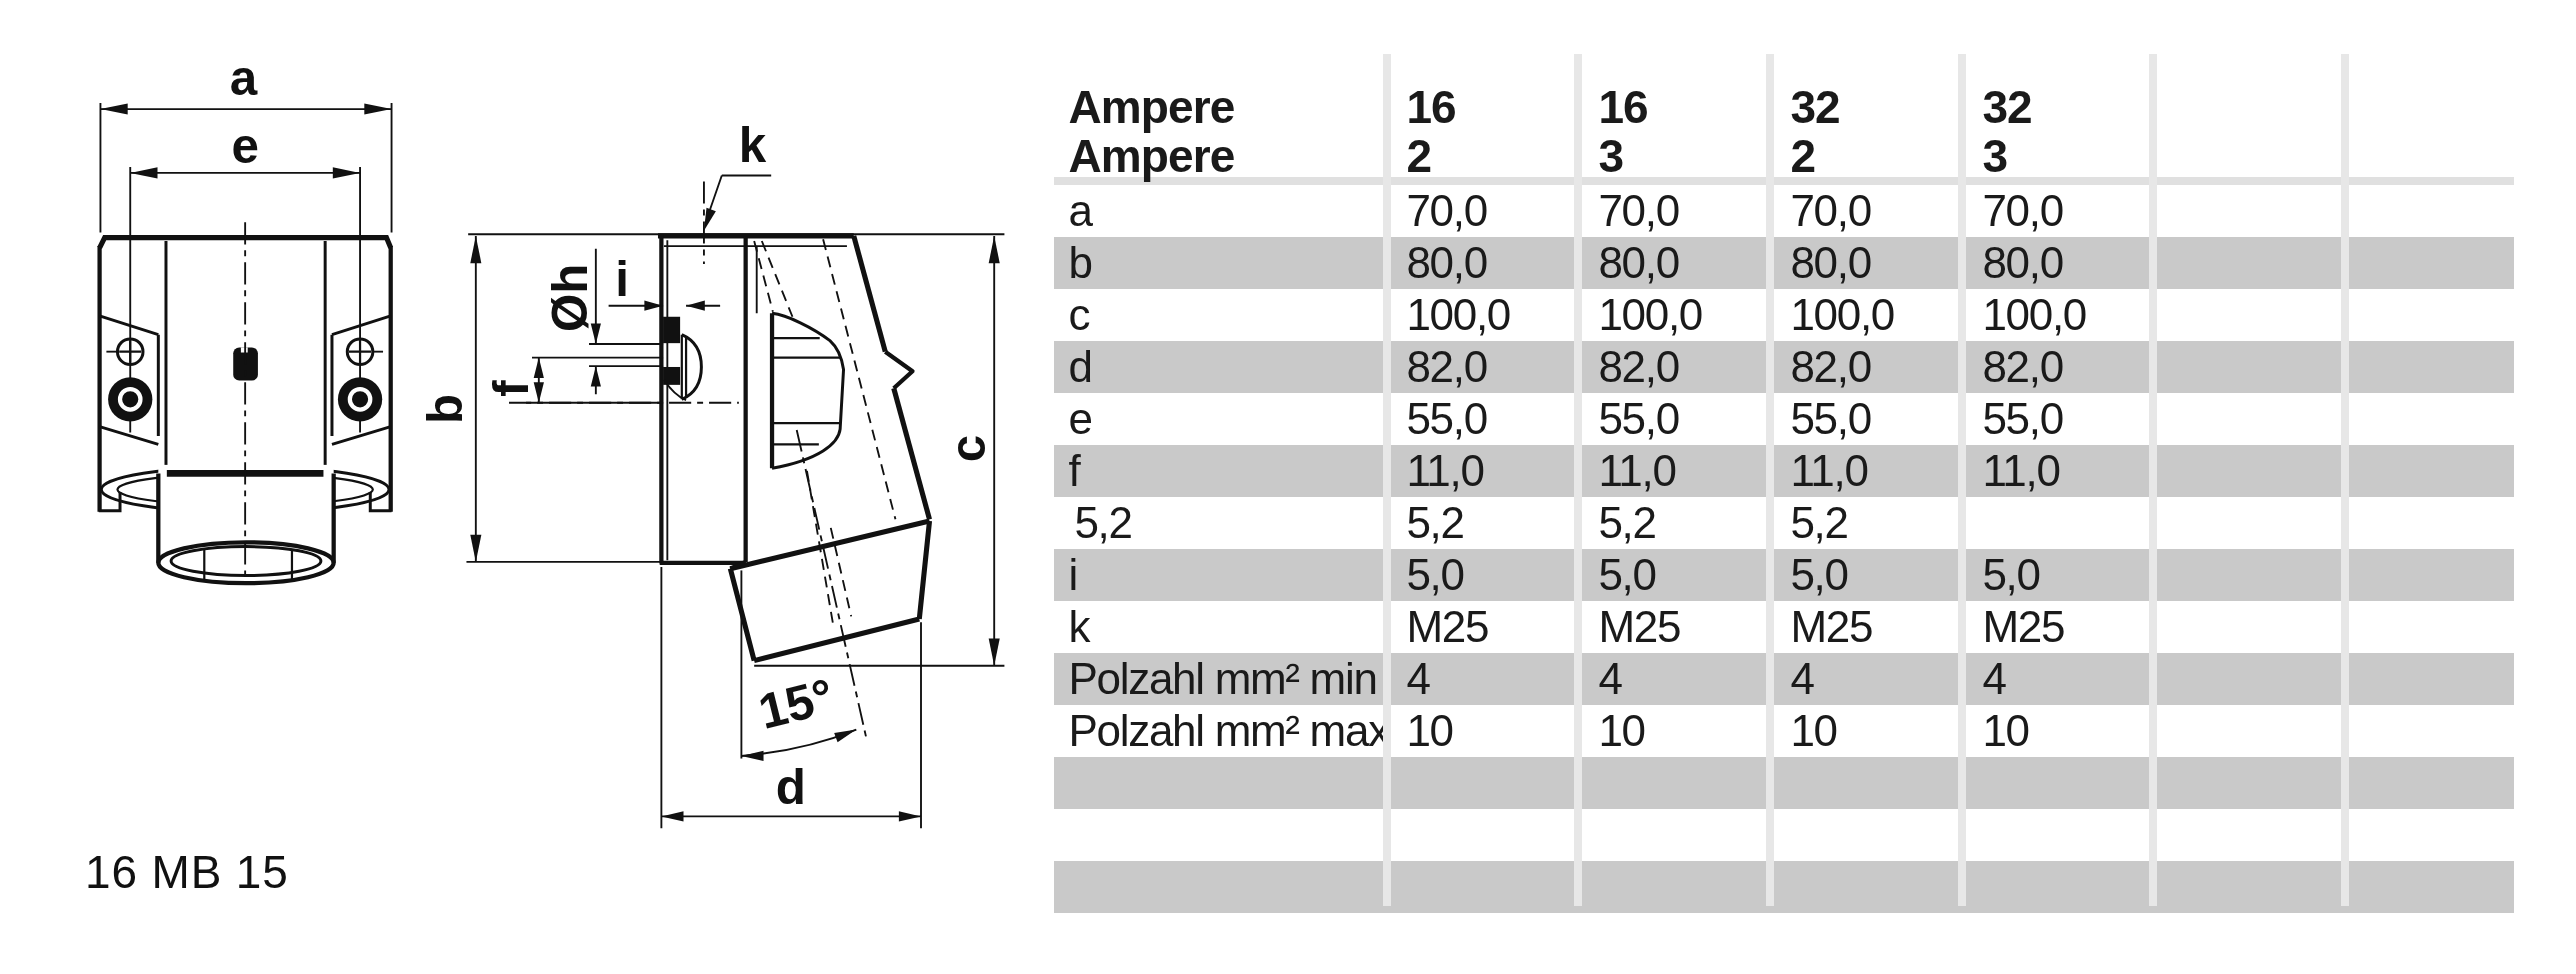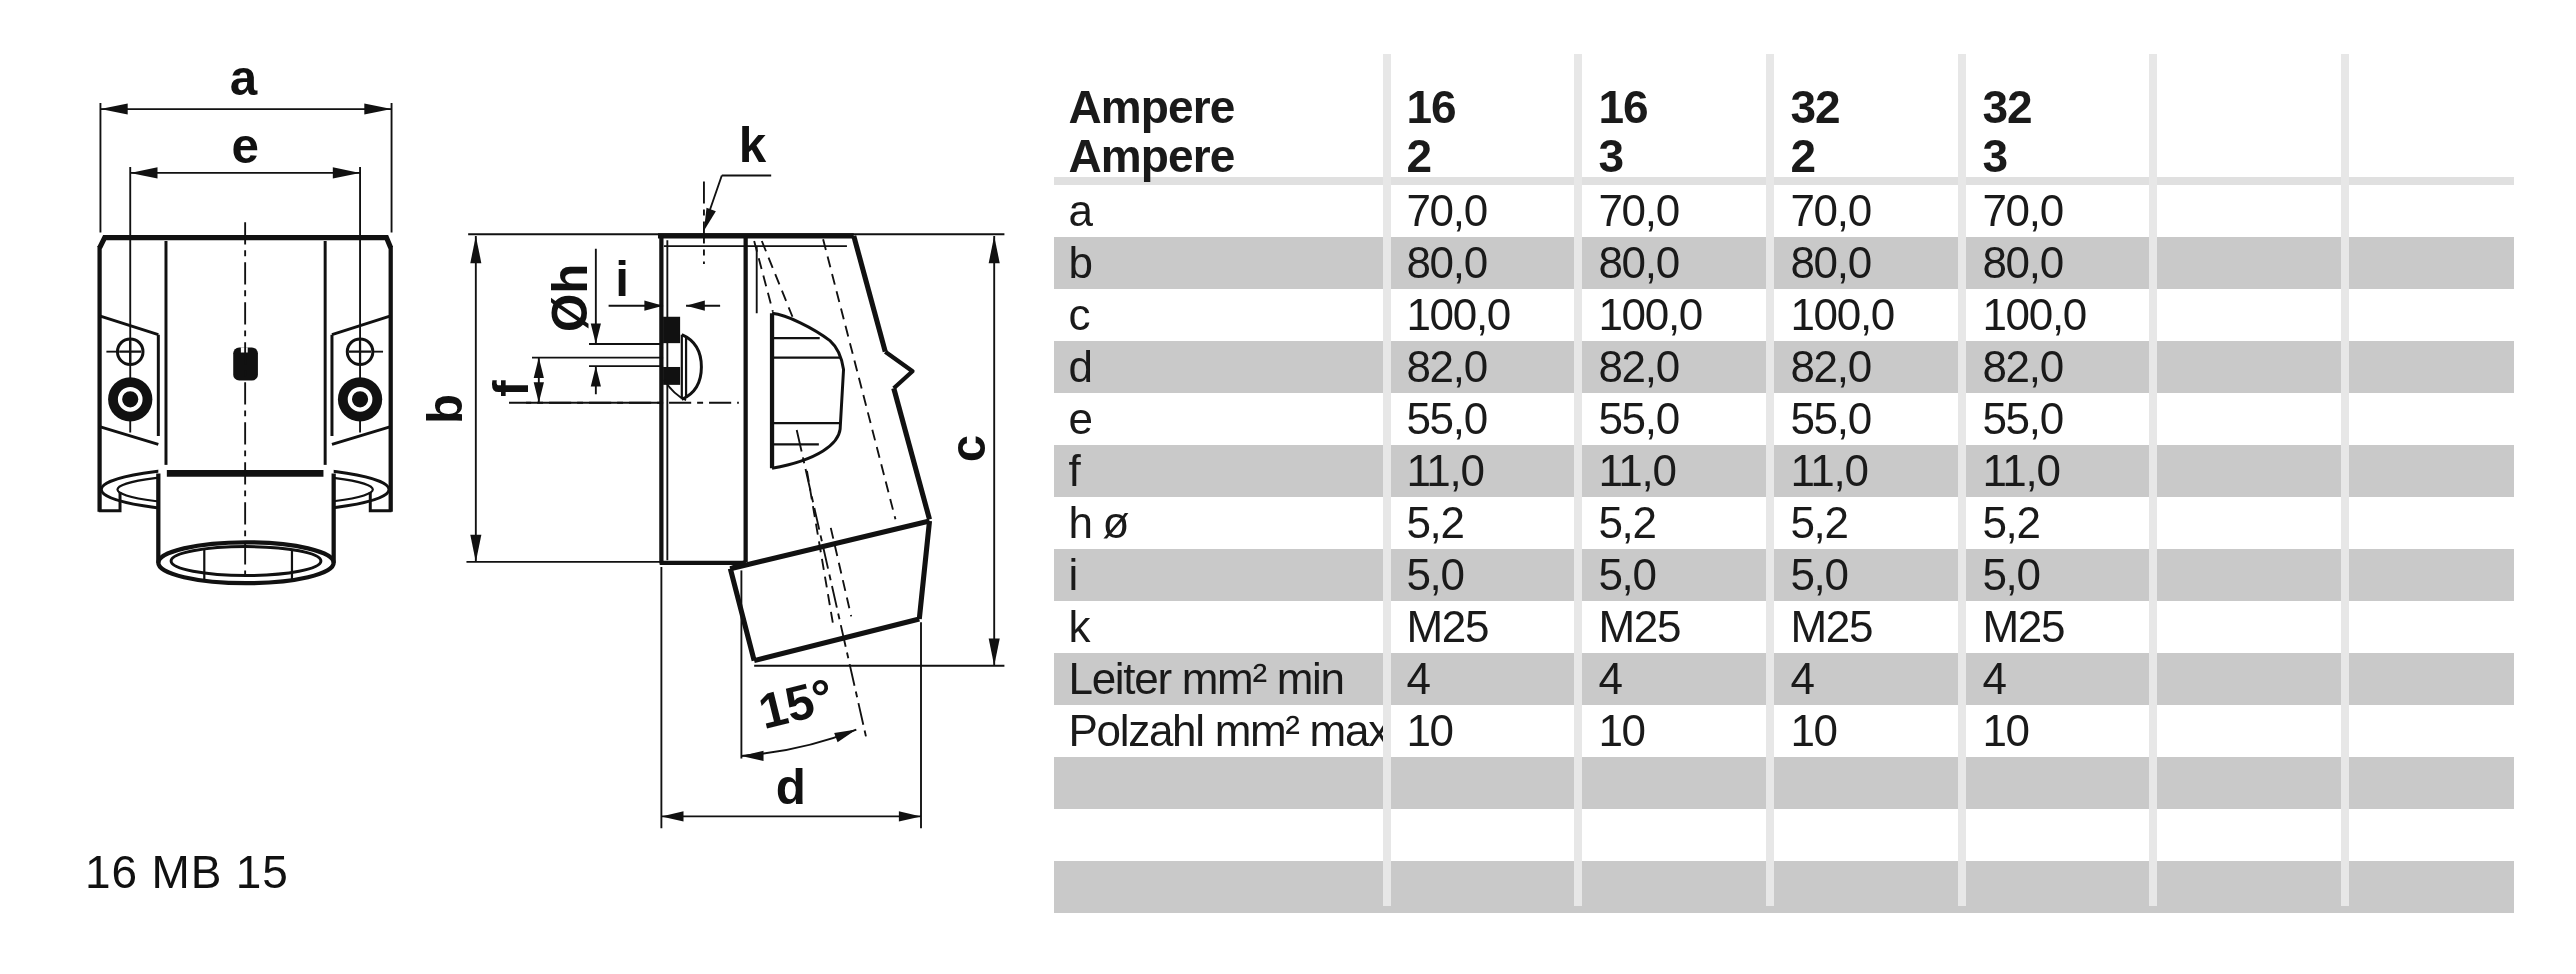--- a/index.html
+++ b/index.html
@@ -262,21 +262,20 @@
         <div class="trow stripe">
           <div class="tcell lab">f</div>
           <div class="tcell">11,0</div>
           <div class="tcell">11,0</div>
           <div class="tcell">11,0</div>
           <div class="tcell">11,0</div>
           <div class="tcell"></div>
           <div class="tcell"></div>
         </div>
         <div class="trow">
-          <div class="tcell lab">h ø</div>
           <div class="tcell">5,2</div>
           <div class="tcell">5,2</div>
           <div class="tcell">5,2</div>
           <div class="tcell">5,2</div>
           <div class="tcell"></div>
           <div class="tcell"></div>
         </div>
         <div class="trow stripe">
           <div class="tcell lab">i</div>
           <div class="tcell">5,0</div>
@@ -289,21 +288,21 @@
         <div class="trow">
           <div class="tcell lab">k</div>
           <div class="tcell">M25</div>
           <div class="tcell">M25</div>
           <div class="tcell">M25</div>
           <div class="tcell">M25</div>
           <div class="tcell"></div>
           <div class="tcell"></div>
         </div>
         <div class="trow stripe">
-          <div class="tcell lab">Leiter mm² min</div>
+          <div class="tcell lab">Polzahl mm² min</div>
           <div class="tcell">4</div>
           <div class="tcell">4</div>
           <div class="tcell">4</div>
           <div class="tcell">4</div>
           <div class="tcell"></div>
           <div class="tcell"></div>
         </div>
         <div class="trow">
           <div class="tcell lab">Polzahl mm² max</div>
           <div class="tcell">10</div>

